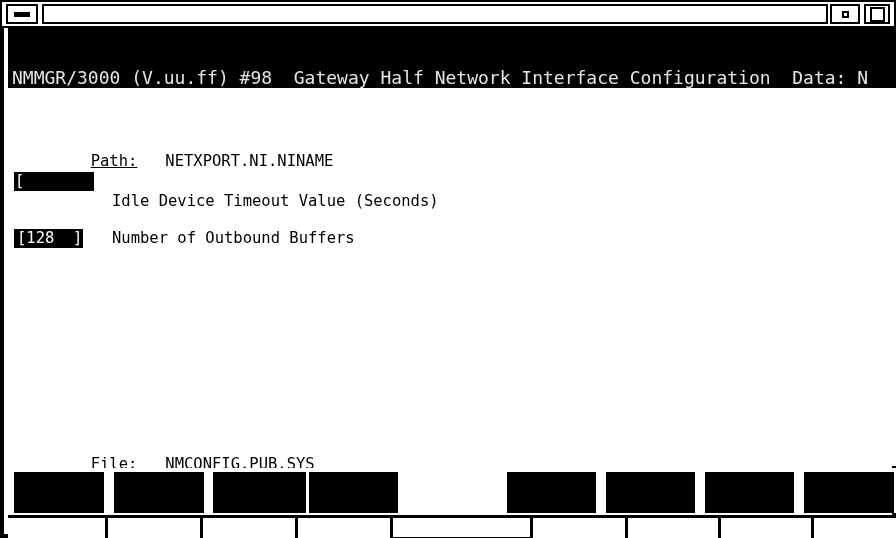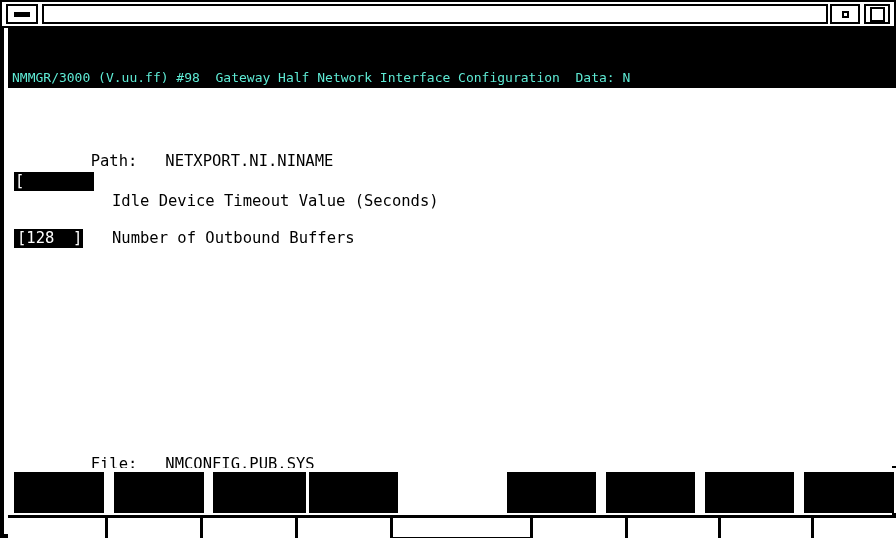--- a/index.html
+++ b/index.html
@@ -95,22 +95,22 @@
   }
 
   
   #header-block {
     position: absolute;
     left: 4px;
     top: 0px;
     width: 888px;
     height: 60px;
     background: #000000;
-    color: #5eead4;
-    font-size: 13px;
+    color: #e5e5e5;
+    font-size: 18px;
     line-height: 20px;
     letter-spacing: 0px;
     white-space: pre;
     box-sizing: border-box;
     padding: 0px 6px 0 4px;
   }
   #header-block .hline {
     height: 20px;
     white-space: pre;
   }
@@ -145,20 +145,21 @@
     line-height: 19px;
     white-space: pre;
   }
   .row {
     position: absolute;
     white-space: pre;
     font-size: 15.5px;
     line-height: 19px;
   }
   .ul-label {
+    text-decoration: underline;
   }
 
   
   .field {
     position: absolute;
     background: #000000;
     color: #ffffff;
     font-size: 15.5px;
     line-height: 19px;
     height: 19px;

